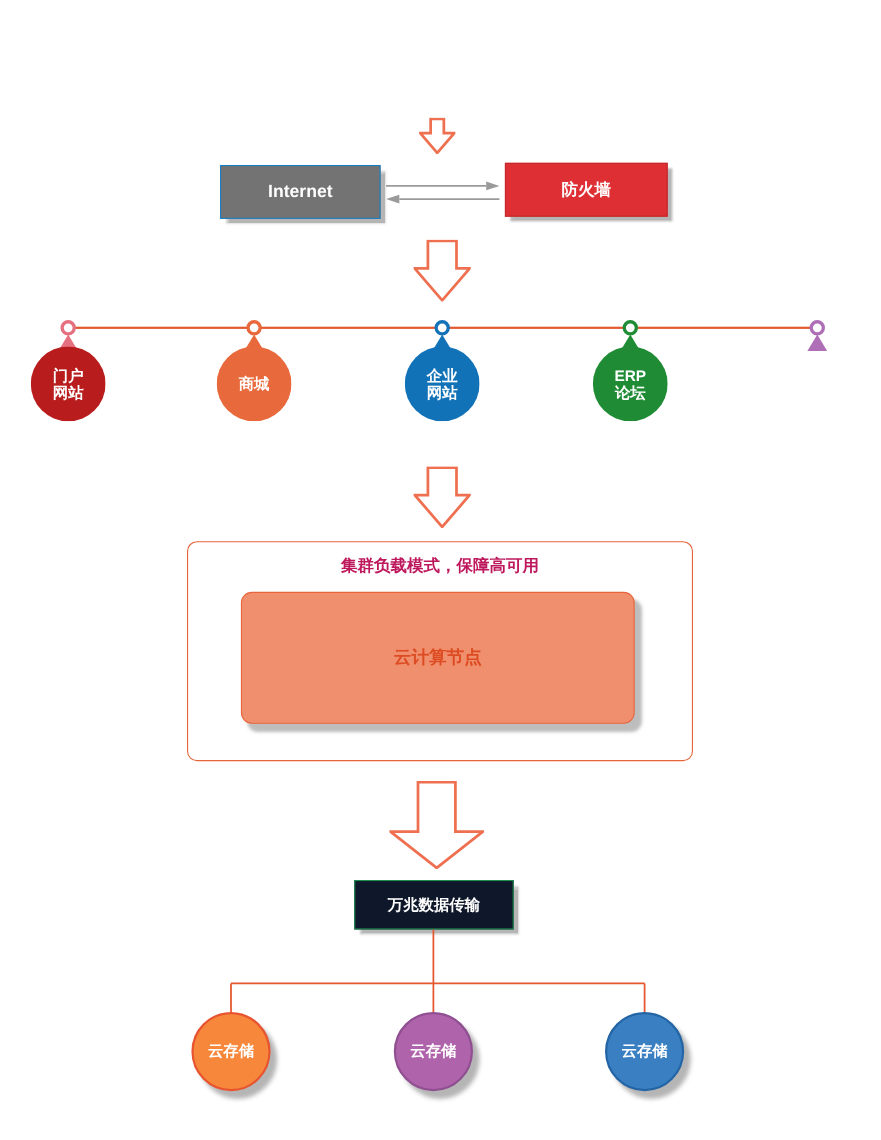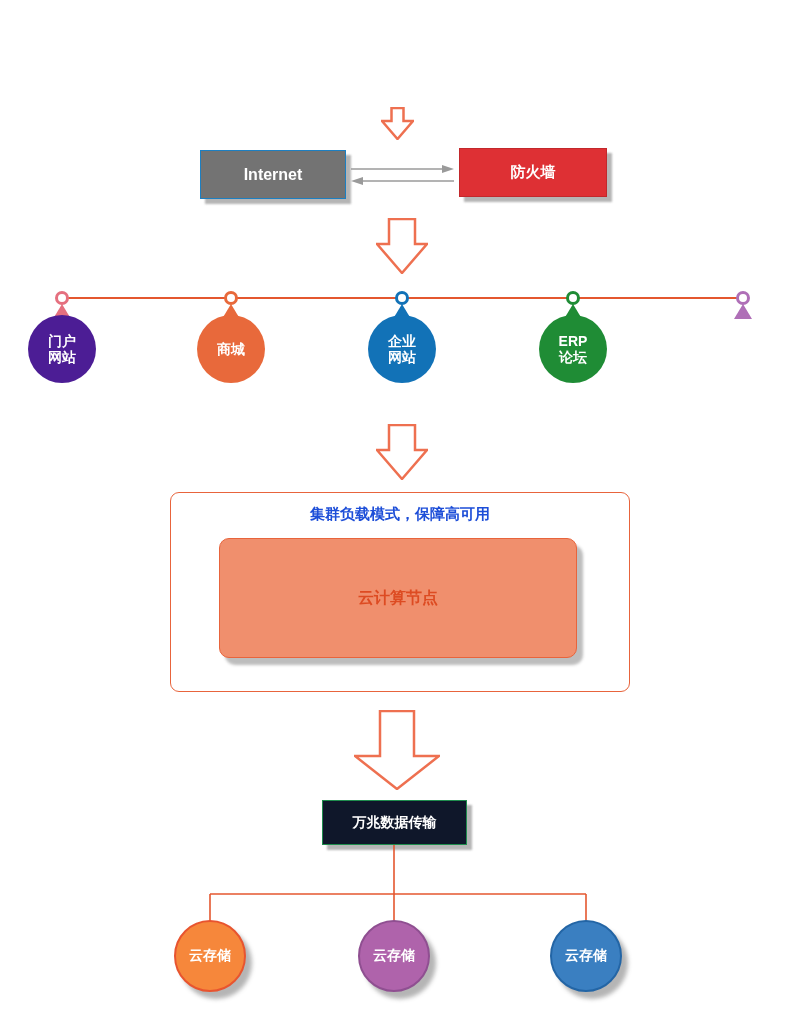--- a/index.html
+++ b/index.html
@@ -101,21 +101,21 @@
 
   <svg class="block-arrow arrow-b" width="52" height="56" viewBox="0 0 52 56" style="stroke: rgb(238, 112, 80);">
     <polygon points="13,1 39,1 39,26 51,26 26,55 1,26 13,26"></polygon>
   </svg>
 
   <div class="timeline-line" style="background: rgb(228, 87, 47);"></div>
 
   <div class="svc svc-1">
     <span class="ring" style="border-color: rgb(229, 112, 127);"></span>
     <span class="tail" style="border-bottom-color: rgb(229, 112, 127);"></span>
-    <span class="bubble" style="background: #4c1d95;">
+    <span class="bubble" style="background: #b91c1c;">
       <span>门户
 网站</span>
     </span>
   </div>
 
   <div class="svc svc-2">
     <span class="ring" style="border-color: rgb(232, 105, 59);"></span>
     <span class="tail" style="border-bottom-color: rgb(232, 105, 59);"></span>
     <span class="bubble" style="background: rgb(232, 105, 59);">
       <span>商城</span>
@@ -143,21 +143,21 @@
   <div class="svc svc-5">
     <span class="ring" style="border-color: rgb(175, 111, 183);"></span>
     <span class="tail" style="border-bottom-color: rgb(175, 111, 183);"></span>
   </div>
 
   <svg class="block-arrow arrow-c" width="52" height="56" viewBox="0 0 52 56" style="stroke: rgb(238, 112, 80);">
     <polygon points="13,1 39,1 39,26 51,26 26,55 1,26 13,26"></polygon>
   </svg>
 
   <div class="cluster" style="border-color: rgb(232, 100, 60);">
-    <div class="cluster-title" style="color: #1d4ed8;">集群负载模式，保障高可用</div>
+    <div class="cluster-title" style="color: #be185d;">集群负载模式，保障高可用</div>
     <div class="cloud-node" style="background: rgb(240, 143, 109); border-color: rgb(232, 100, 60); color: rgb(221, 75, 34);">
       <span>云计算节点</span>
     </div>
   </div>
 
   <svg class="block-arrow arrow-d" width="86" height="80" viewBox="0 0 86 80" style="stroke: rgb(238, 112, 80);">
     <polygon points="26,1 60,1 60,46 85,46 43,79 1,46 26,46"></polygon>
   </svg>
 
   <div class="rect-node transfer-box" style="background: #0f172a; border-color: rgb(30, 140, 77);">

